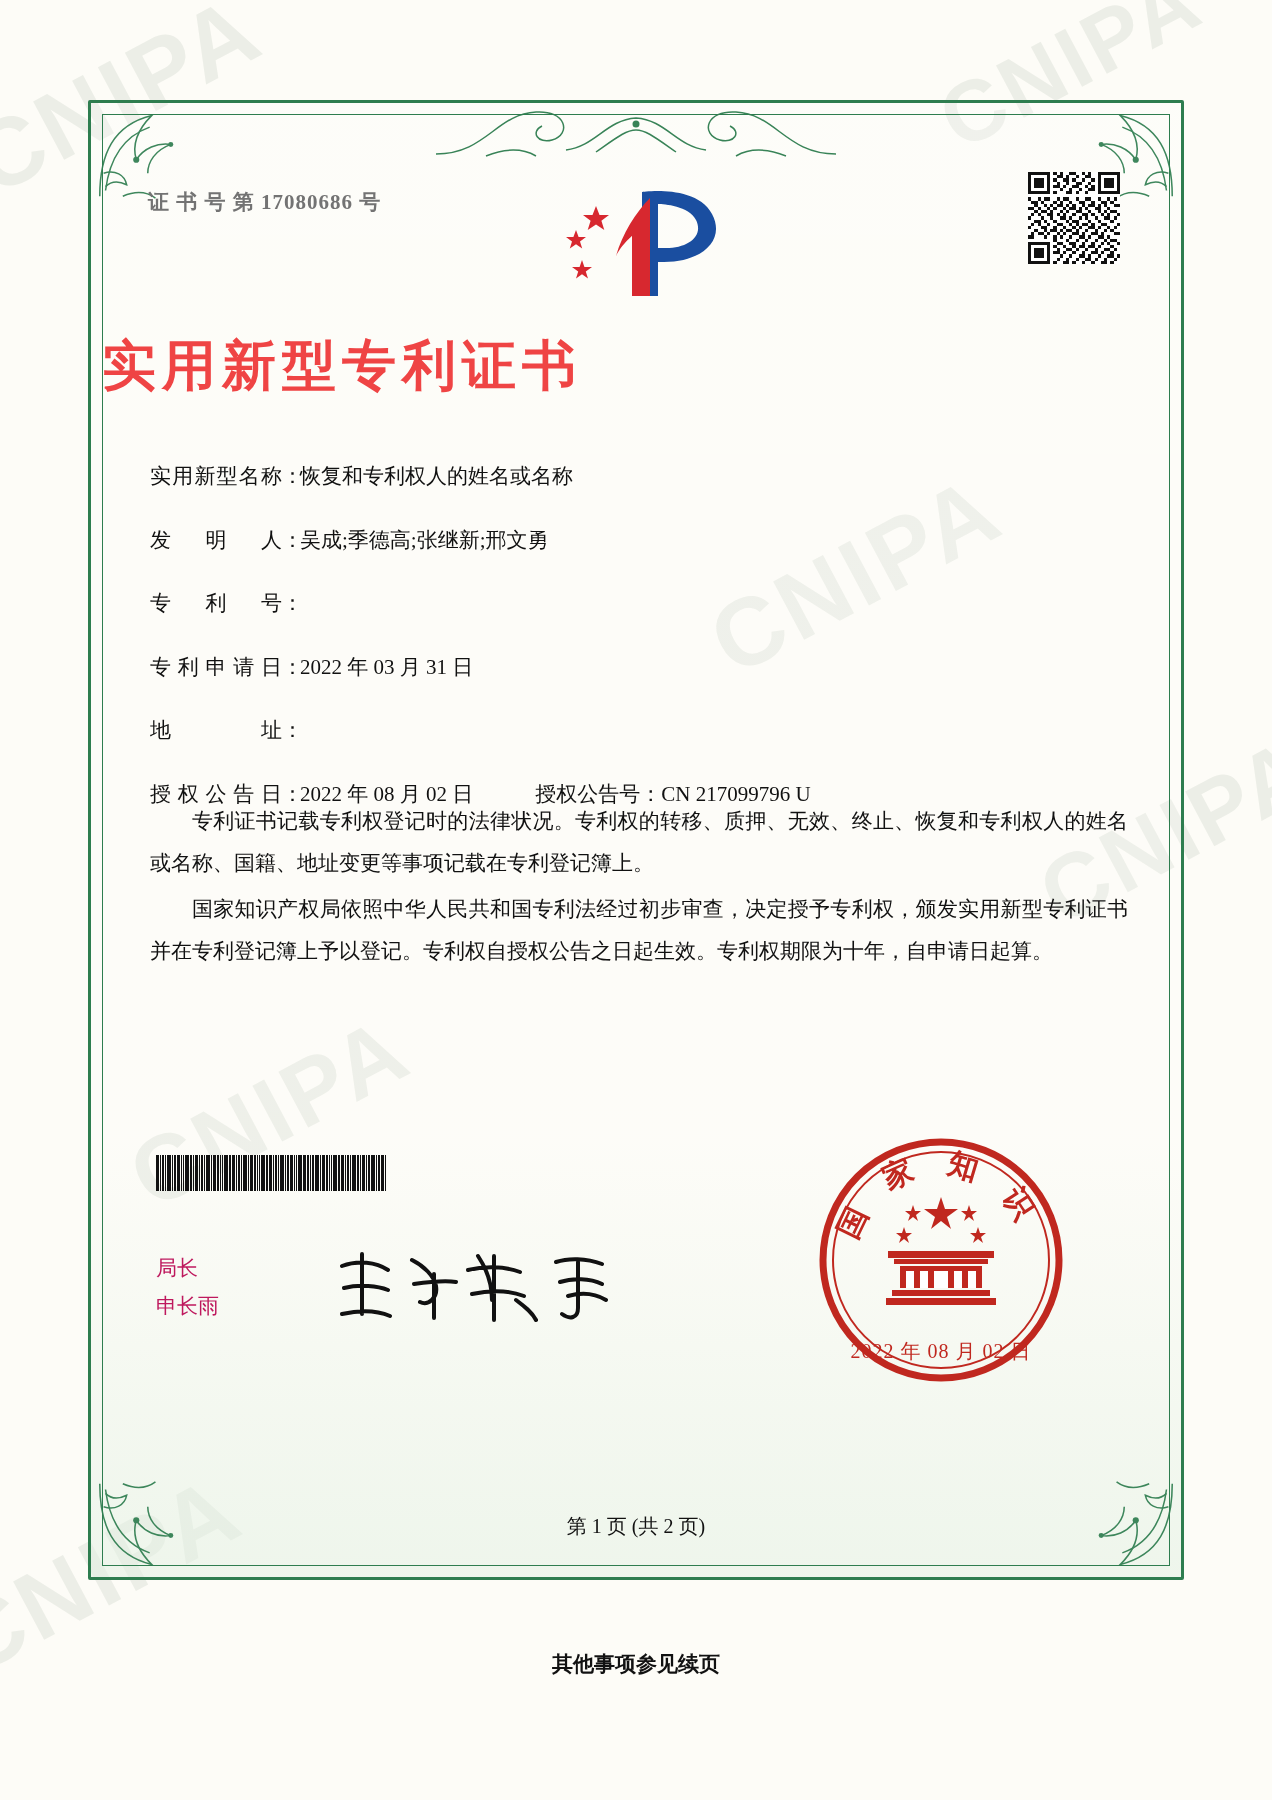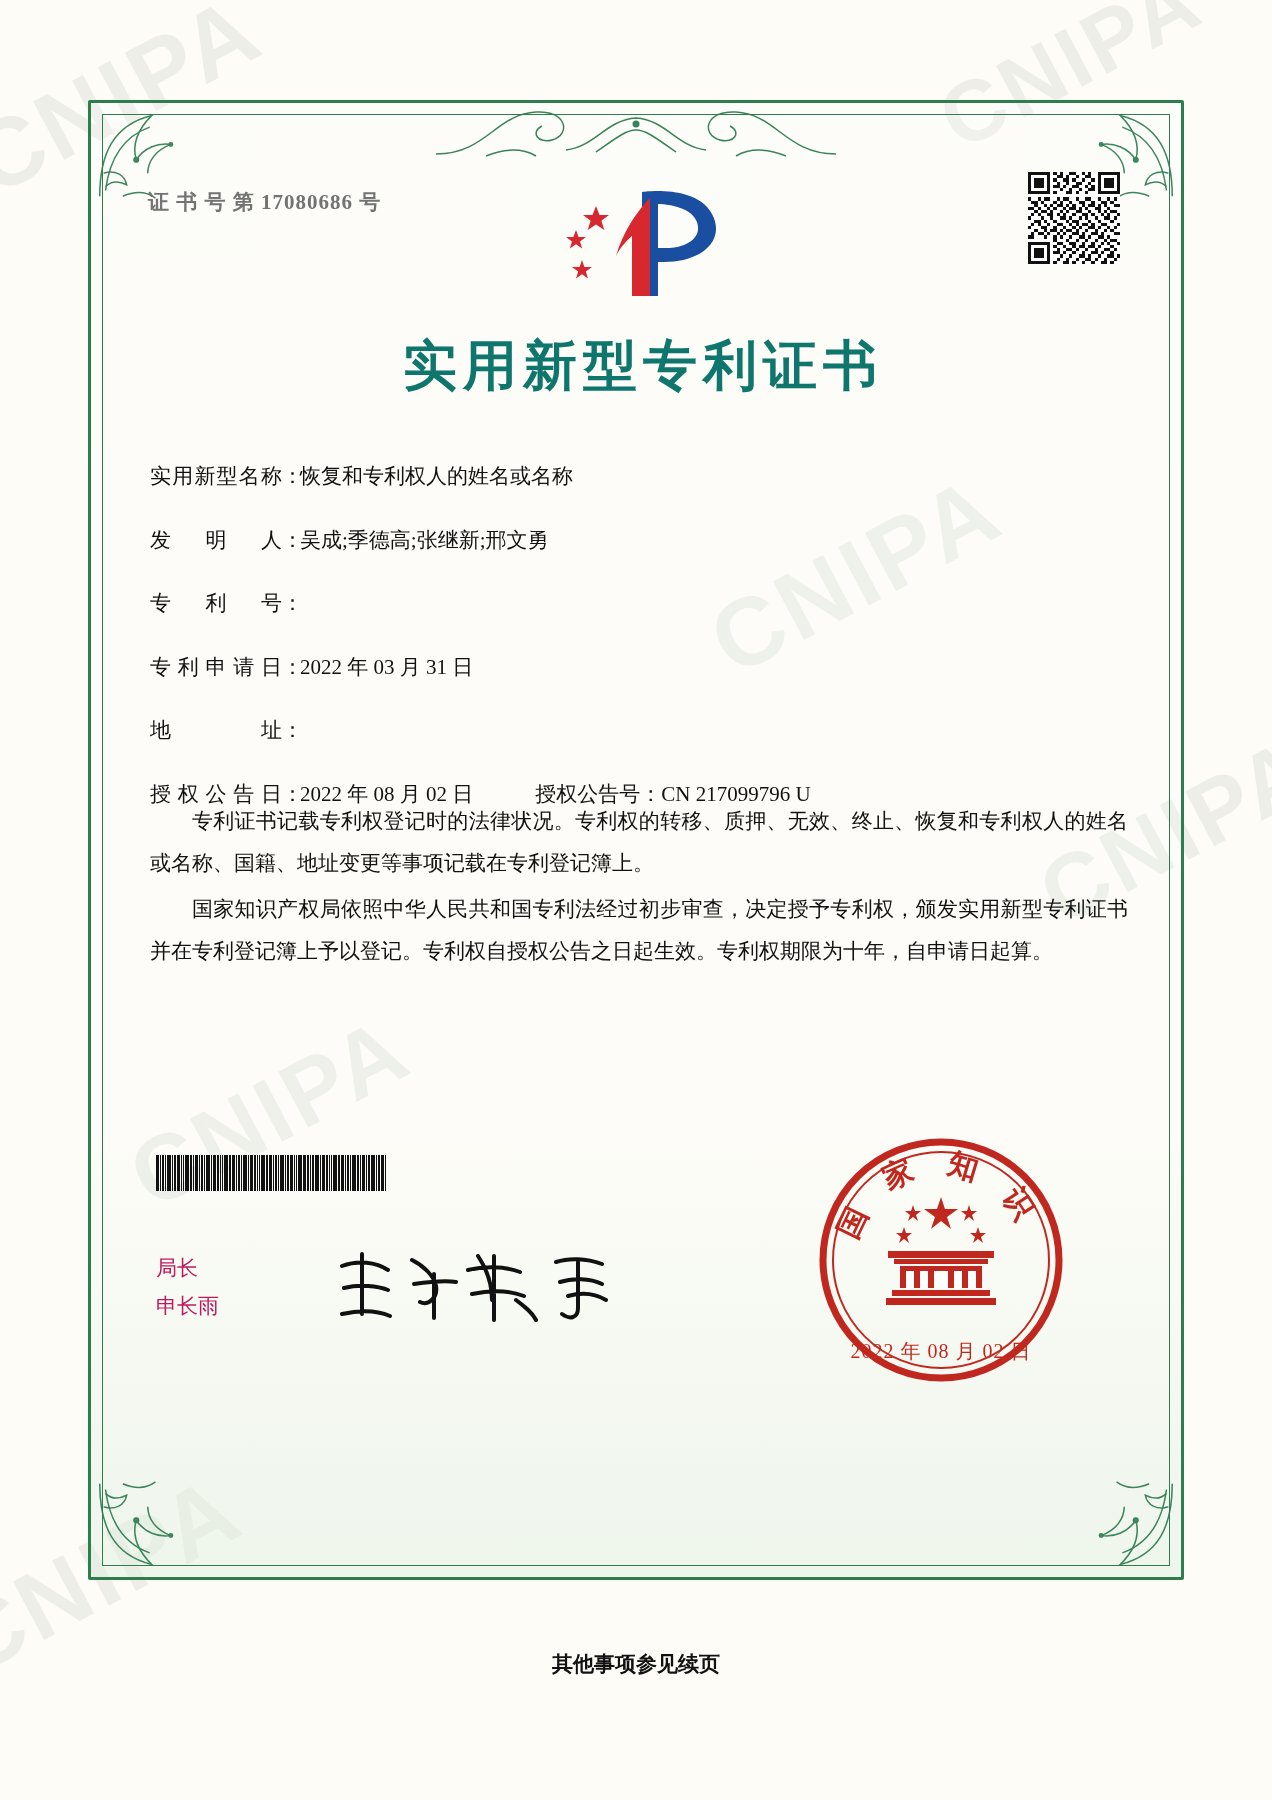--- a/index.html
+++ b/index.html
@@ -112,25 +112,25 @@
     transform: translateX(-50%);
     width: 180px;
     height: 130px;
   }
 
   .title {
     position: absolute;
     left: 0;
     right: 0;
     top: 230px;
-    text-align: center;
+    text-align: left;
     font-size: 54px;
     font-weight: bold;
     letter-spacing: 6px;
-    color: #0f766e;
+    color: #ef4444;
     font-family: "DejaVu Serif", "Liberation Serif", serif;
     padding-left: 14px;
   }
 
   
   .fields {
     position: absolute;
     left: 62px;
     right: 56px;
     top: 360px;
@@ -746,17 +746,18 @@
         <defs>
           <path id="sealArc" d="M 125,125 m -86,0 a 86,86 0 1,1 172,0" transform="rotate(0 125 125)" fill="none"></path>
         </defs>
         <text font-size="30" font-weight="bold" fill="#c0281f" font-family="'DejaVu Serif','Liberation Serif',serif" letter-spacing="10">
           <textPath href="#sealArc" startOffset="7%">国 家 知 识 产 权 局</textPath>
         </text>
       </svg>
     </div>
     <div class="seal-date">2022 年 08 月 02 日</div>
 
+    <div class="page-no">第 1 页 (共 2 页)</div>
 
   </div>
 </div>
 
 <div class="outside-note">其他事项参见续页</div>
 
 </body></html>

